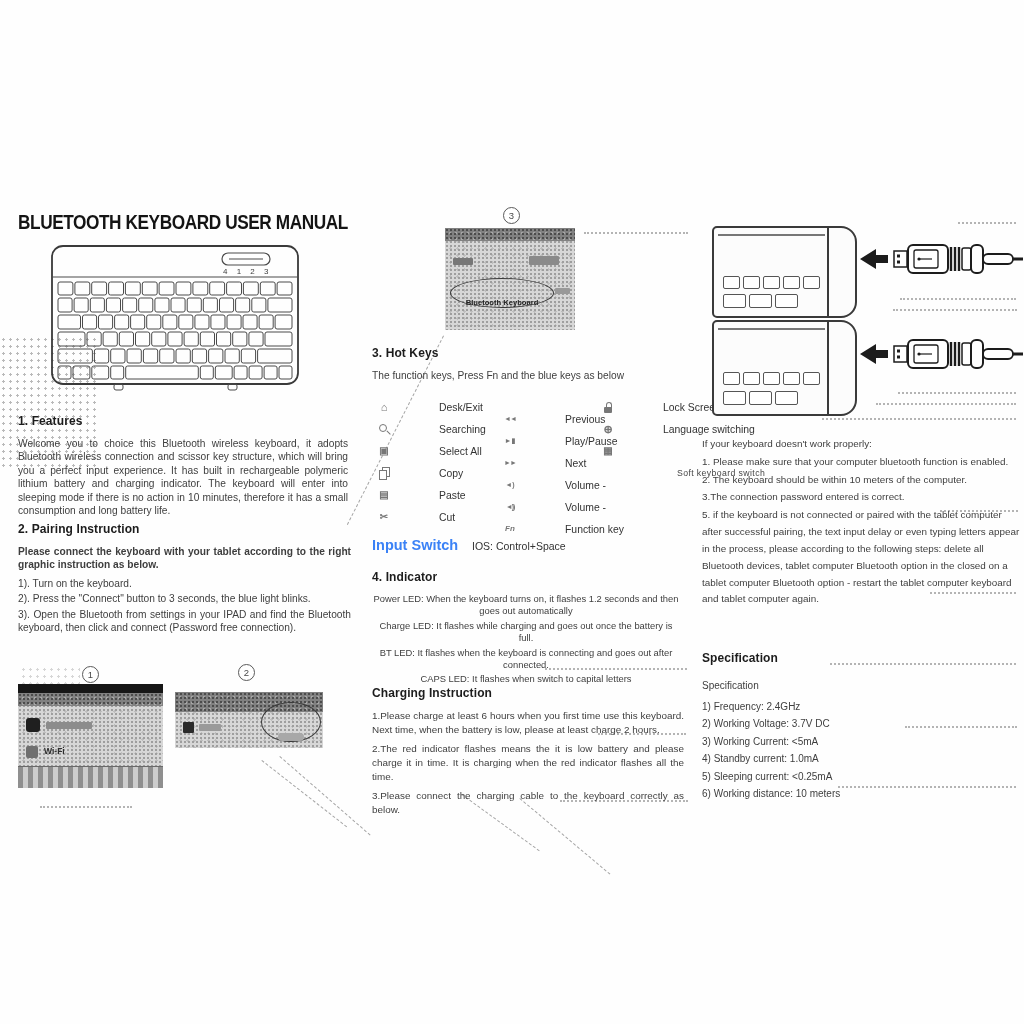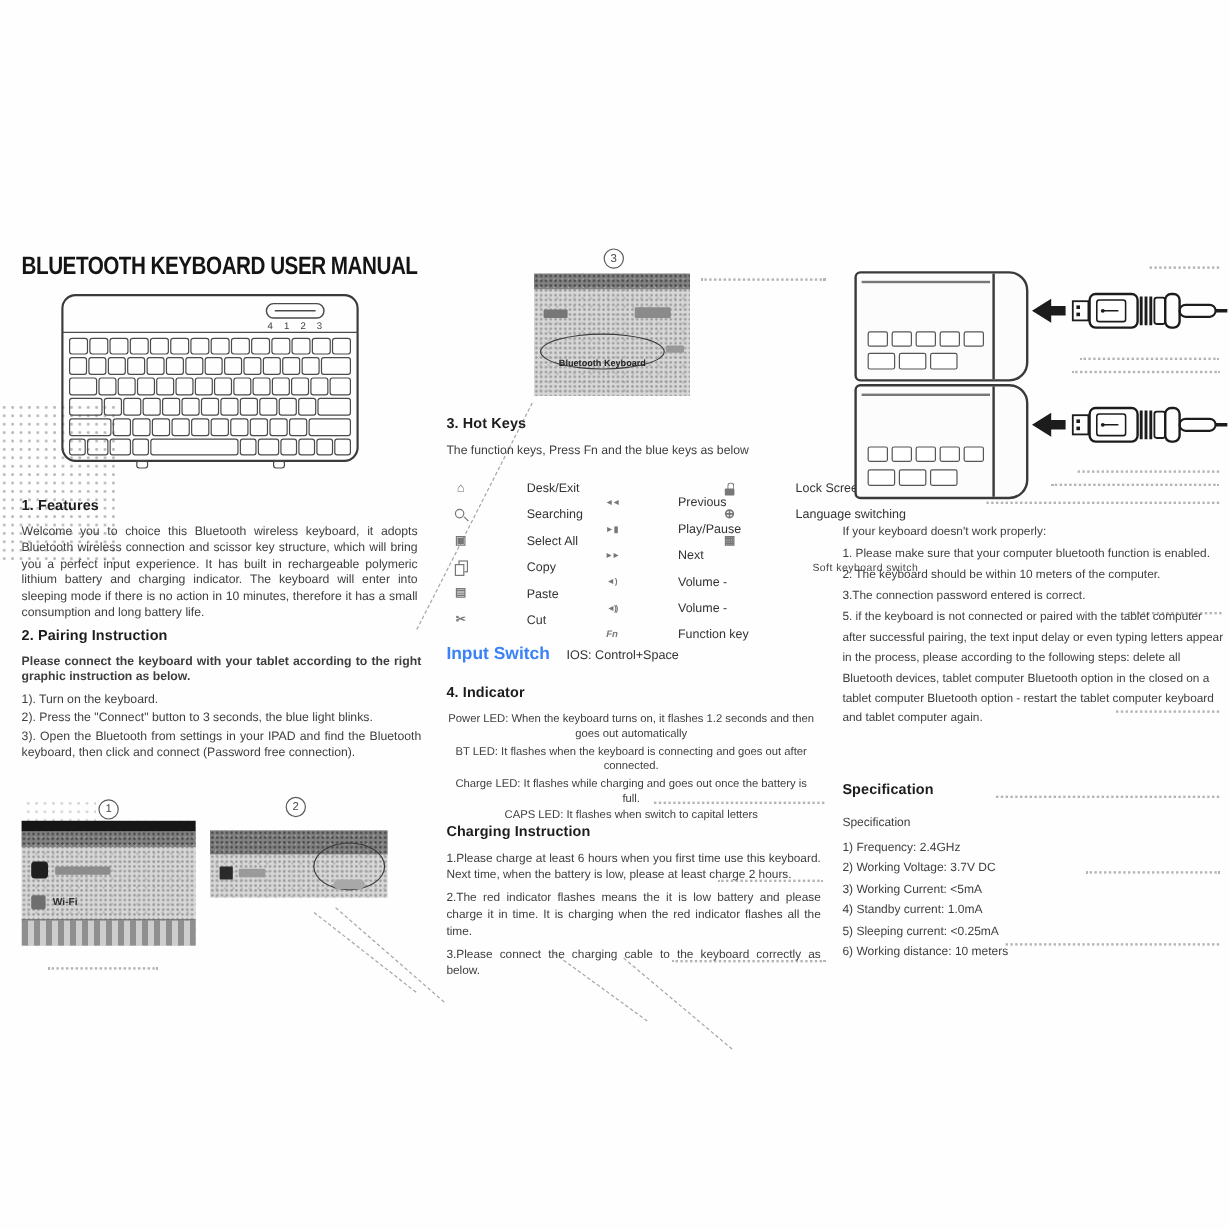--- a/index.html
+++ b/index.html
@@ -334,22 +334,22 @@
     </div>
 
   <div class="inp-h">Input Switch</div>
   <div class="inp-v">IOS:  Control+Space</div>
 
   <div class="col col-ind" style="left:372px;top:570px;width:308px;">
     <h2>4. Indicator</h2>
     <div>
 
     <p>Power LED:  When the keyboard turns on, it flashes 1.2 seconds and then goes out automatically</p>
+        <p>Charge LED:  It flashes while charging and goes out once the battery is full.</p>
         <p>BT LED:  It flashes when the keyboard is connecting and goes out after connected.</p>
-        <p>Charge LED:  It flashes while charging and goes out once the battery is full.</p>
         <p>CAPS LED:  It flashes when switch to capital letters</p>
       </div>
   </div>
 
   <div class="col col-chg" style="left:372px;top:686px;width:312px;">
     <h2>Charging Instruction</h2>
     <div>
 
     <p>1.Please charge at least 6 hours when you first time use this keyboard. Next time, when the battery is low, please at least charge 2 hours.</p>
         <p>2.The red indicator flashes means the it is low battery and please charge it in time. It is charging when the red indicator flashes all the time.</p>

